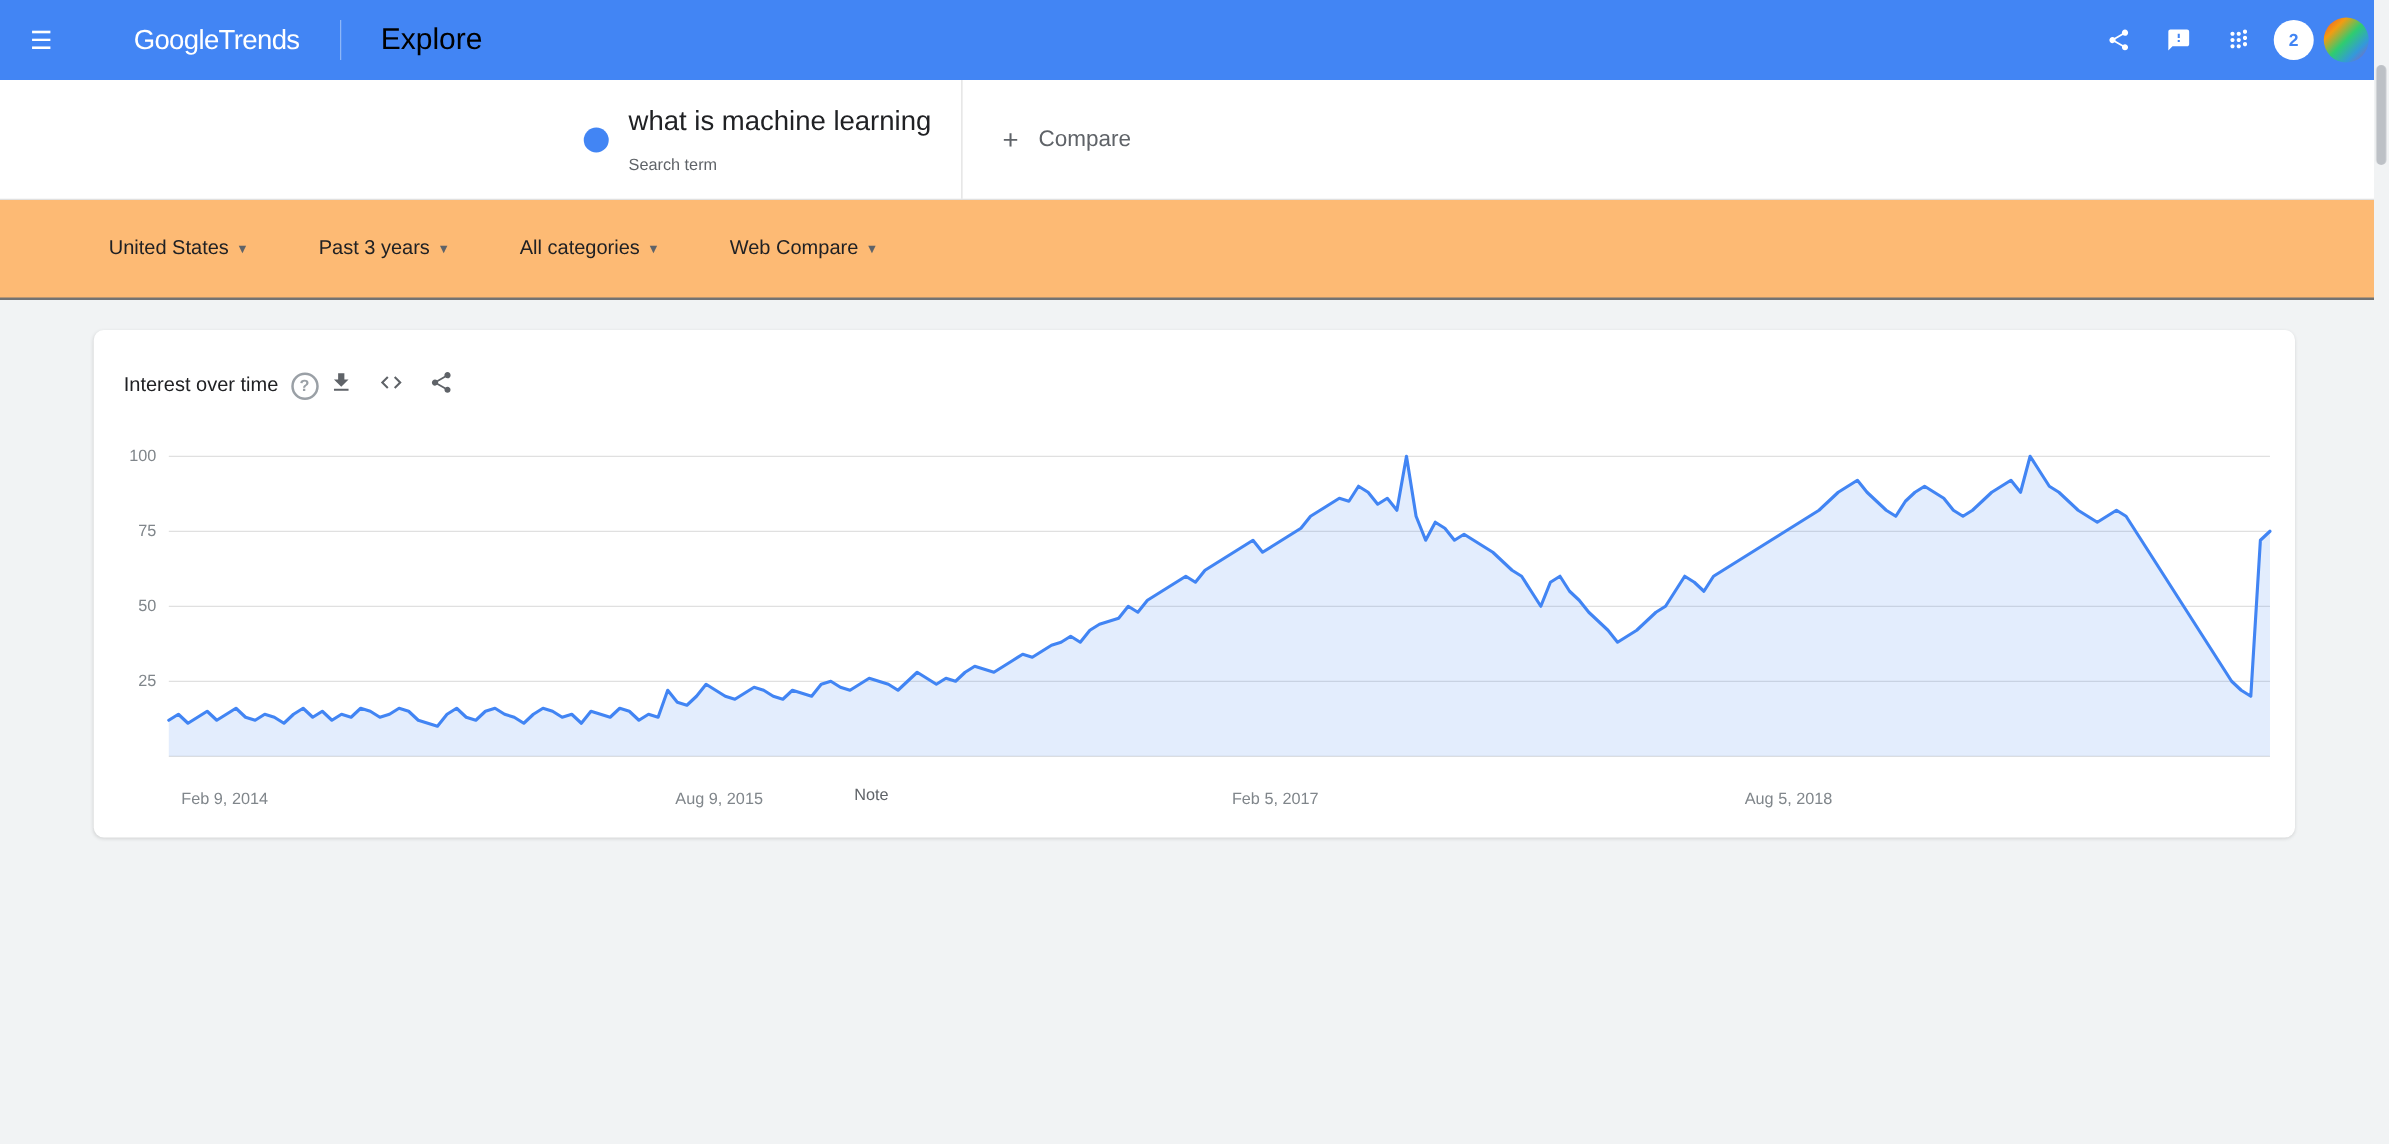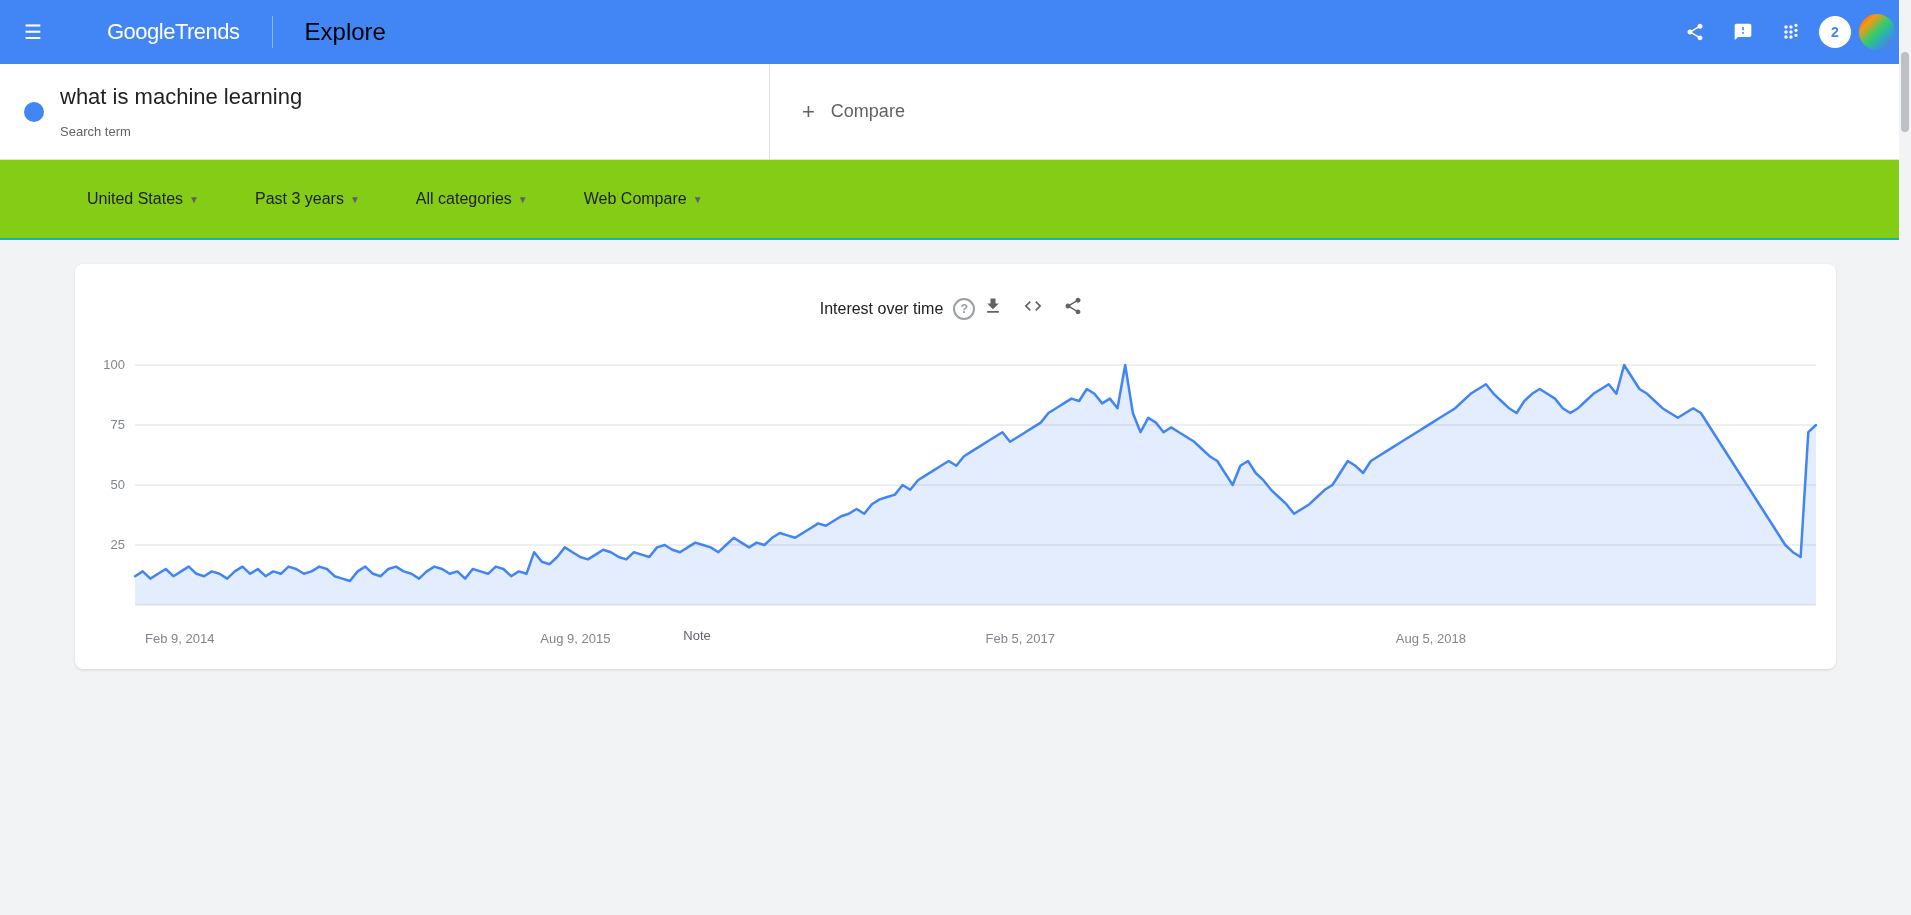--- a/index.html
+++ b/index.html
@@ -100,20 +100,21 @@
       align-items: stretch;
       min-height: 90px;
       border-bottom: 1px solid #e0e0e0;
     }
     .search-term-section {
       flex: 0 0 770px;
       display: flex;
       align-items: center;
       padding: 20px 24px;
       border-right: 1px solid #e0e0e0;
+      justify-content: flex-end;
     }
     .blue-dot {
       width: 20px;
       height: 20px;
       border-radius: 50%;
       background: #4285f4;
       flex-shrink: 0;
       margin-right: 16px;
     }
     .search-term-info {}
@@ -140,26 +141,26 @@
       margin-right: 16px;
     }
     .compare-text {
       font-size: 18px;
       color: #5f6368;
       font-weight: 400;
     }
 
     
     .filters-bar {
-      background: #84cc16;
+      background: #fdba74;
       display: flex;
       align-items: center;
       padding: 0 75px;
       height: 80px;
-      border-bottom: 2px solid #14b8a6;
+      border-bottom: 2px solid #737373;
       gap: 8px;
     }
     .filter-dropdown {
       display: flex;
       align-items: center;
       gap: 6px;
       padding: 8px 12px;
       cursor: pointer;
       border-radius: 4px;
       font-size: 16px;
@@ -179,21 +180,21 @@
     
     .chart-card {
       background: white;
       border-radius: 8px;
       padding: 24px 0 0 0;
       box-shadow: 0 1px 3px rgba(0,0,0,0.12);
     }
     .chart-header {
       display: flex;
       align-items: center;
-      justify-content: center;
+      justify-content: flex-start;
       padding: 0 24px 16px 24px;
     }
     .chart-title-area {
       display: flex;
       align-items: center;
       gap: 10px;
     }
     .chart-title {
       font-size: 16px;
       font-weight: 500;

